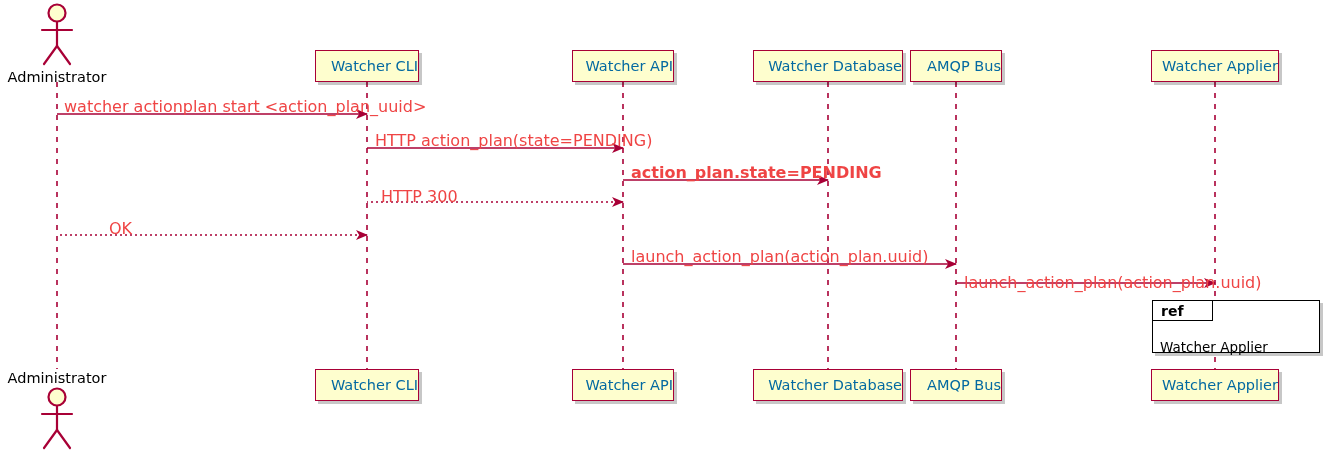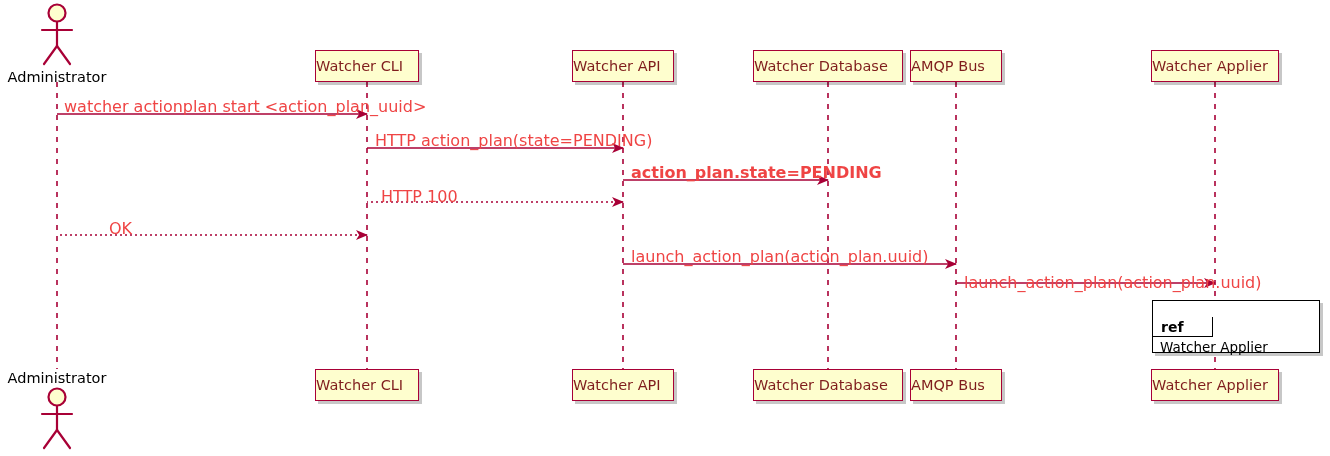--- a/index.html
+++ b/index.html
@@ -5,26 +5,26 @@
   html,body{margin:0;padding:0;background:#FFFFFF;}
   body{font-family:"DejaVu Sans","Liberation Sans",sans-serif;}
   #canvas{position:relative;width:1330px;height:456px;overflow:hidden;background:#FFFFFF;}
   #svg{position:absolute;left:0;top:0;width:1330px;height:456px;}
 
   .pbox{
     position:absolute;
     background:#FEFECE;
     border:1.5px solid #A80036;
     box-shadow:3px 3px 0 0 rgba(0,0,0,0.22);
-    color:#7f1d1d;
+    color:#0369a1;
     font-size:14.5px;
     line-height:1;
     display:flex;
     align-items:center;
-    justify-content:flex-start;
+    justify-content:flex-end;
     white-space:nowrap;
     box-sizing:border-box;
   }
 
   .actor-label{
     position:absolute;
     color:#000000;
     font-size:14.5px;
     white-space:nowrap;
     line-height:1;
@@ -40,21 +40,21 @@
 
   .refbox{
     position:absolute;
     background:#FFFFFF;
     border:1.5px solid #000000;
     box-shadow:3px 3px 0 0 rgba(0,0,0,0.22);
     box-sizing:border-box;
   }
   .reftab{
     position:absolute;
-    left:0;top:16px;
+    left:0;top:0;
     height:20px;
     border-right:1.5px solid #000000;
     border-bottom:1.5px solid #000000;
     background:#FFFFFF;
     display:flex;align-items:center;
     padding:0 7px 0 8px;
     font-weight:bold;
     font-size:14px;
     color:#000000;
     box-sizing:border-box;
@@ -149,21 +149,21 @@
         <span>Watcher Applier</span>
       </div>
       <div class="pbox" style="left: 1151px; top: 369px; width: 128px; height: 32px;">
         <span>Watcher Applier</span>
       </div>
     </div>
   <div id="labels">
       <div class="msg" style="left: 64px; top: 99px;">watcher actionplan start &lt;action_plan_uuid&gt;</div>
       <div class="msg" style="left: 375px; top: 133px;">HTTP action_plan(state=PENDING)</div>
       <div class="msg" style="left: 631px; top: 165px; font-weight: bold;">action_plan.state=PENDING</div>
-      <div class="msg" style="left: 381px; top: 189px;">HTTP 100</div>
+      <div class="msg" style="left: 381px; top: 189px;">HTTP 300</div>
       <div class="msg" style="left: 73px; top: 221px; margin-left: 36px;">OK</div>
       <div class="msg" style="left: 631px; top: 249px;">launch_action_plan(action_plan.uuid)</div>
       <div class="msg" style="left: 964px; top: 275px;">launch_action_plan(action_plan.uuid)</div>
     </div>
 
   <div class="refbox" id="refbox" style="left: 1152px; top: 300px; width: 168px; height: 53px;">
     <div class="reftab" id="reftab" style="width: 60px;">ref</div>
     <div class="reftext" id="refline2" style="top: 38px;">Watcher Applier</div>
   </div>
 

